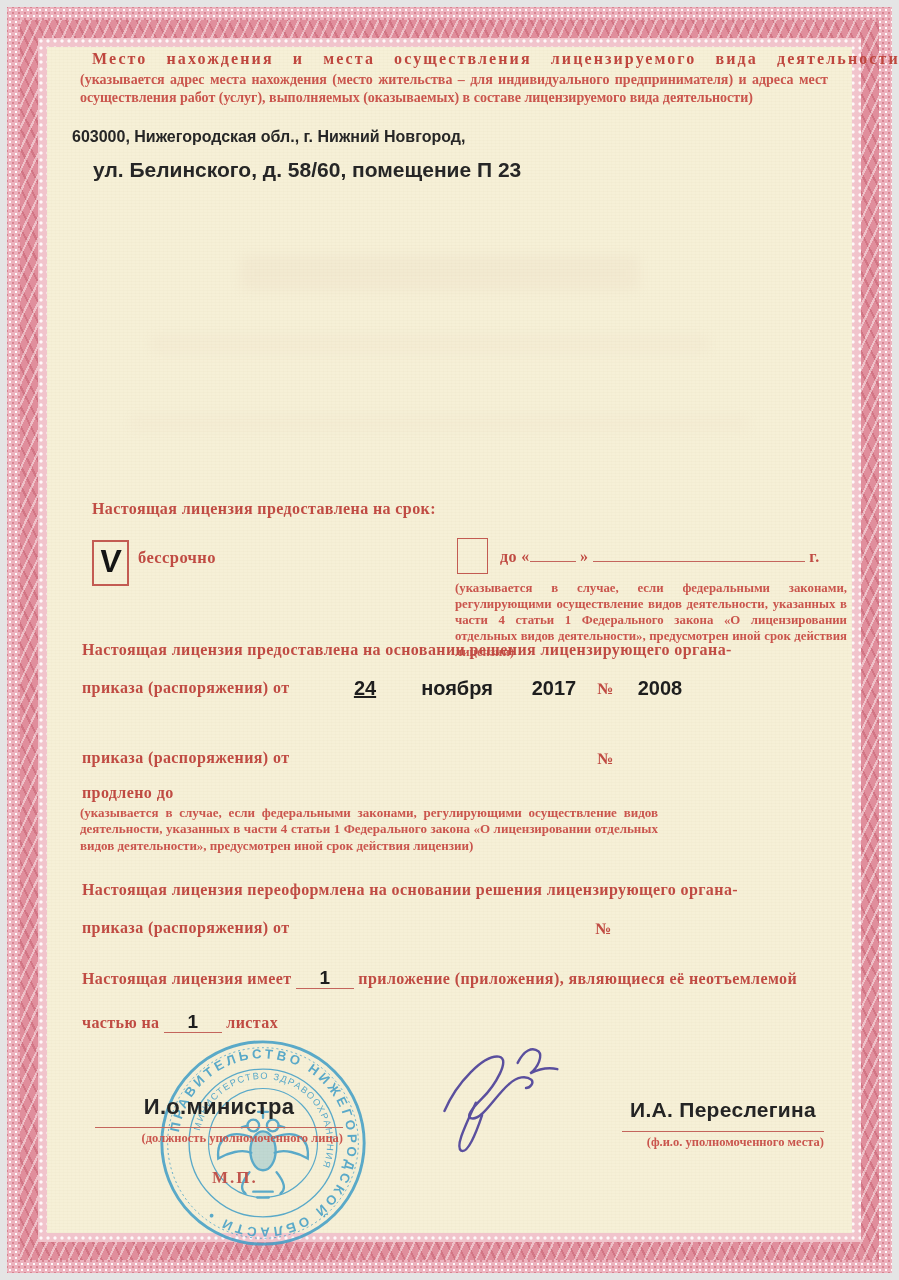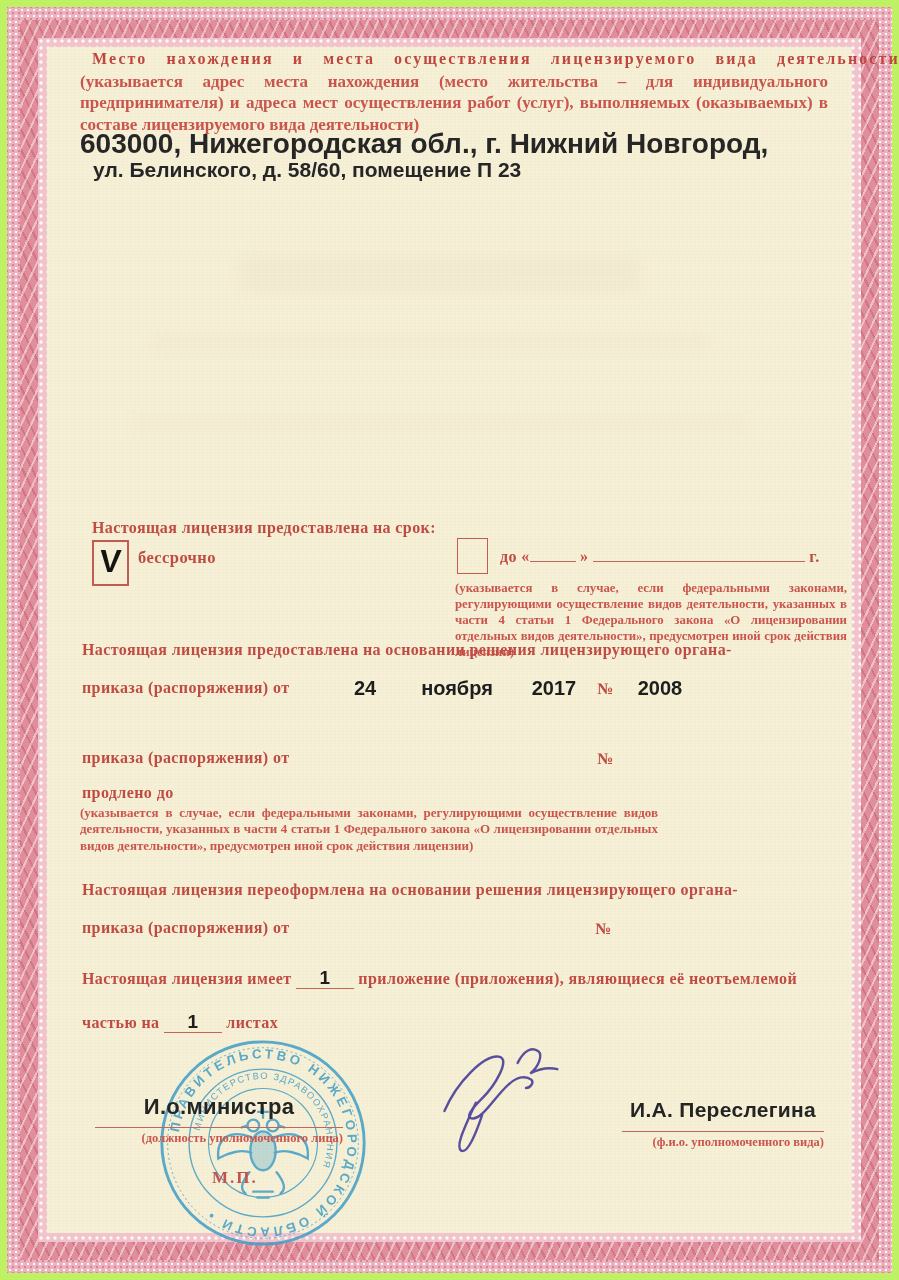--- a/index.html
+++ b/index.html
@@ -1,19 +1,19 @@
 <!DOCTYPE html>
 <html><head>
 <meta charset="utf-8">
 <style>
   html,body{margin:0;padding:0;background:#ffffff;}
   .document{
     position:relative;
     width:899px;height:1280px;
-    background:#bef264;
+    background:#e5e5e5;
     overflow:hidden;
     font-family:"Liberation Serif", serif;
   }
   
   .ring{position:absolute;}
   .ring-lace{
     inset:7px;
     background-color:#ecb2bd;
     background-image:
       radial-gradient(circle, rgba(255,255,255,.95) 0.9px, transparent 1.5px),
@@ -140,44 +140,44 @@
   <div class="ring ring-lace"></div>
   <div class="ring ring-main"></div>
   <div class="ring ring-scallop"></div>
   <div class="ring paper"></div>
 
   <div class="ghost" style="left:240px;top:255px;width:400px;height:36px;"></div>
   <div class="ghost" style="left:150px;top:335px;width:560px;height:18px;opacity:.07;"></div>
   <div class="ghost" style="left:130px;top:415px;width:620px;height:16px;opacity:.06;"></div>
 
   <div class="abs doc-title" style="left:92px;top:50px;">Место нахождения и места осуществления лицензируемого вида деятельности</div>
-  <div class="abs red-note" style="left:80px;top:71px;width:748px;font-size:17px;">(указывается адрес места нахождения (место жительства – для индивидуального предпринимателя) и адреса мест осуществления работ (услуг), выполняемых (оказываемых) в составе лицензируемого вида деятельности)</div>
-
-  <div class="abs black-sans-bold" style="left:80px;top:128px;font-size:28px;">603000, Нижегородская обл., г. Нижний Новгород,</div>
+  <div class="abs red-note" style="left:80px;top:71px;width:748px;font-size:14px;">(указывается адрес места нахождения (место жительства – для индивидуального предпринимателя) и адреса мест осуществления работ (услуг), выполняемых (оказываемых) в составе лицензируемого вида деятельности)</div>
+
+  <div class="abs black-sans-bold" style="left:72px;top:128px;font-size:16px;">603000, Нижегородская обл., г. Нижний Новгород,</div>
   <div class="abs black-sans-bold" style="left:80px;top:158px;font-size:21px;margin-left:13px;">ул. Белинского, д. 58/60, помещение П 23</div>
 
-  <div class="abs red-body" style="left:92px;top:519px;">Настоящая лицензия предоставлена на срок:</div>
+  <div class="abs red-body" style="left:92px;top:500px;">Настоящая лицензия предоставлена на срок:</div>
 
   <div class="checkbox" style="left:92px;top:540px;width:33px;height:42px;">
     <span class="checkmark">V</span>
   </div>
   <div class="abs red-body" style="left:138px;top:548px;font-size:16.5px;">бессрочно</div>
 
   <div class="checkbox" style="left:457px;top:538px;width:29px;height:34px;border-width:1.5px;"></div>
   <div class="abs red-body" style="left:500px;top:548px;">
     <span>до «</span><span class="blank" style="width:46px;"></span>
     <span>»</span>
     <span class="blank" style="width:212px;"></span>
     <span>г.</span>
   </div>
   <div class="abs red-note" style="left:455px;top:580px;width:392px;">(указывается в случае, если федеральными законами, регулирующими осуществление видов деятельности, указанных в части 4 статьи 1 Федерального закона «О лицензировании отдельных видов деятельности», предусмотрен иной срок действия лицензии)</div>
 
   <div class="abs red-body" style="left:82px;top:641px;">Настоящая лицензия предоставлена на основании решения лицензирующего органа-</div>
   <div class="abs red-body" style="left:82px;top:679px;">приказа (распоряжения) от</div>
-  <div class="abs fill-value" style="left:340px;top:678px;width:50px;text-align:center;">24</div>
+  <div class="abs fill-value" style="left:340px;top:678px;width:50px;text-align:center;text-decoration:underline;">24</div>
   <div class="abs fill-value" style="left:412px;top:678px;width:90px;text-align:center;">ноября</div>
   <div class="abs fill-value" style="left:522px;top:678px;width:64px;text-align:center;">2017</div>
   <div class="abs num-sign" style="left:597px;top:680px;">№</div>
   <div class="abs fill-value" style="left:625px;top:678px;width:70px;text-align:center;">2008</div>
 
   <div class="abs red-body" style="left:82px;top:749px;">приказа (распоряжения) от</div>
   <div class="abs num-sign" style="left:597px;top:750px;">№</div>
   <div class="abs red-body" style="left:82px;top:784px;">продлено до</div>
   <div class="abs red-note" style="left:80px;top:805px;width:578px;font-size:13px;">(указывается в случае, если  федеральными законами, регулирующими осуществление видов деятельности, указанных в части 4  статьи 1 Федерального закона «О лицензировании отдельных видов деятельности», предусмотрен иной срок действия лицензии)</div>
 
@@ -241,16 +241,16 @@
   </div>
 
   <div class="sig-block" style="left:95px;top:1094px;width:248px;">
     <div class="sig-name">И.о.министра</div>
     <div class="sig-line"></div>
     <div class="sig-caption">(должность уполномоченного лица)</div>
   </div>
   <div class="sig-block" style="left:622px;top:1098px;width:202px;">
     <div class="sig-name" style="font-size:21px;">И.А. Переслегина</div>
     <div class="sig-line"></div>
-    <div class="sig-caption">(ф.и.о. уполномоченного вида)</div>
+    <div class="sig-caption">(ф.и.о. уполномоченного места)</div>
   </div>
 
 </div>
 
 </body></html>

